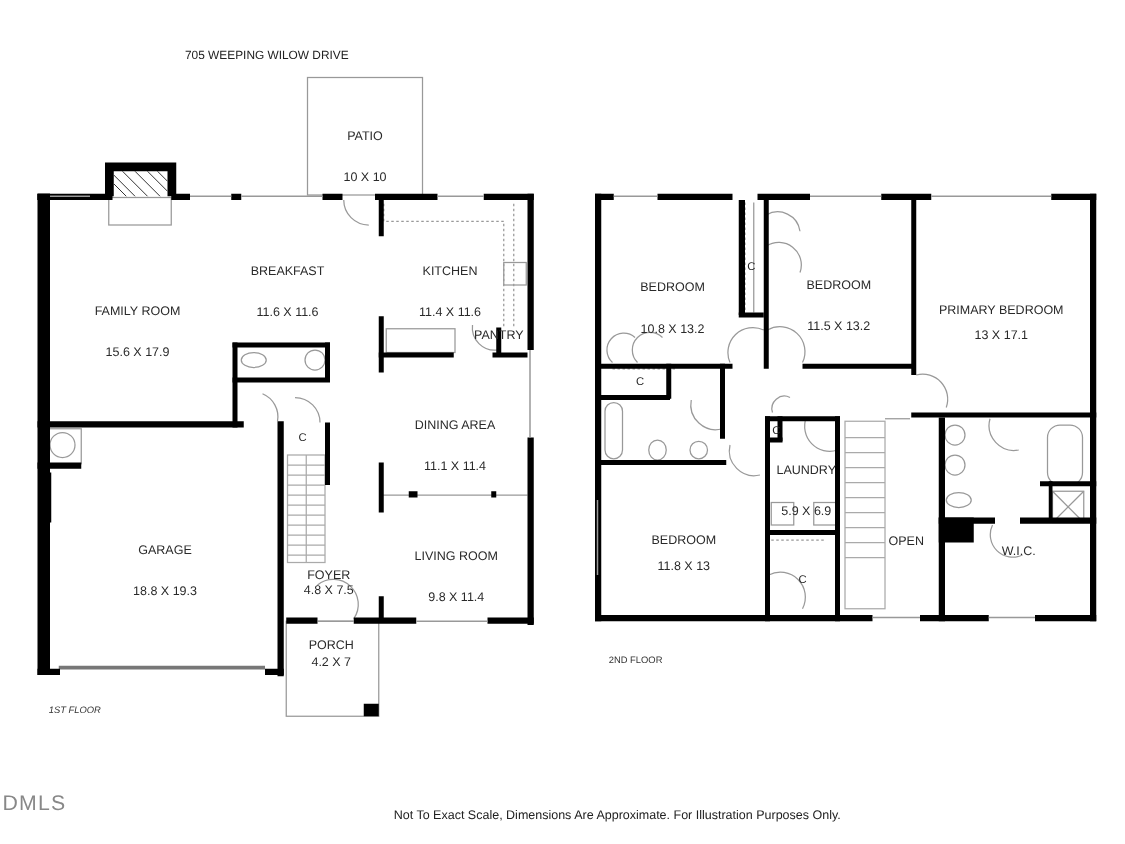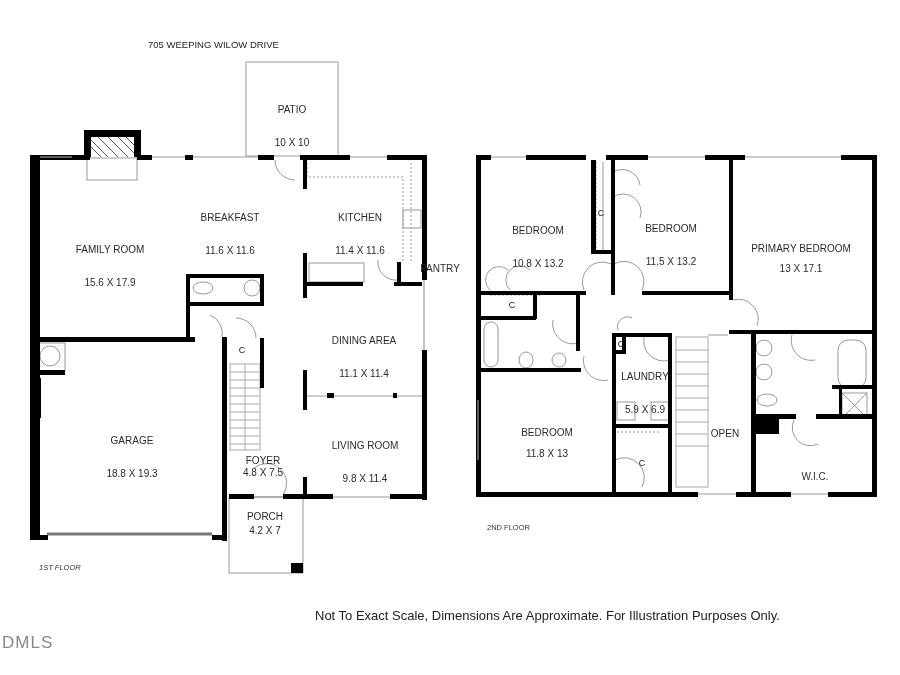--- a/index.html
+++ b/index.html
@@ -2,21 +2,21 @@
 <html><head>
 <meta charset="utf-8">
 <style>
   html,body{margin:0;padding:0;background:#fff;}
   body{width:900px;height:675px;position:relative;overflow:hidden;font-family:"Liberation Sans",sans-serif;color:#222;}
   svg.plan{position:absolute;left:0;top:0;}
   .lbl{position:absolute;font-size:10px;text-align:center;white-space:nowrap;transform:translateX(-50%);line-height:1;color:#2a2a2a;}
   .lbl .dim{display:block;margin-top:23px;}
   .title{position:absolute;left:148px;top:39px;font-size:9.5px;color:#222;}
   .floor{position:absolute;font-size:7.5px;color:#333;padding-left:14px;}
-  .note{position:absolute;left:315px;top:608px;font-size:13px;color:#222;}
+  .note{position:absolute;left:315px;top:647px;font-size:10px;color:#222;}
   .logo{position:absolute;left:2px;top:633px;font-size:17px;color:#888;letter-spacing:1px;font-weight:400;}
   .cl{position:absolute;font-size:9px;color:#222;transform:translateX(-50%);}
 </style>
 </head>
 <body>
 
 <div class="title">705 WEEPING WILOW DRIVE</div>
 
 <svg class="plan" width="900" height="675" viewBox="0 0 900 675">
   <g fill="none" stroke="#999" stroke-width="1">
@@ -217,36 +217,36 @@
       <line x1="698" y1="494" x2="736" y2="494"></line>
     <line x1="791" y1="494" x2="828" y2="494"></line>
       <line x1="478" y1="400" x2="478" y2="460"></line>
   </g>
 </svg>
 
 <div class="lbl" style="left:292px;top:105px;"><span>PATIO</span><span class="dim">10 X 10</span></div>
 <div class="lbl" style="left:230px;top:213px;"><span>BREAKFAST</span><span class="dim">11.6 X 11.6</span></div>
 <div class="lbl" style="left:360px;top:213px;"><span>KITCHEN</span><span class="dim">11.4 X 11.6</span></div>
 <div class="lbl" style="left:110px;top:245px;"><span>FAMILY ROOM</span><span class="dim">15.6 X 17.9</span></div>
-<div class="lbl" style="left:399px;top:264px;margin-left:41px;"><span>PANTRY</span></div>
+<div class="lbl" style="left:399px;top:264px;"><span>PANTRY</span></div>
 <div class="lbl" style="left:364px;top:336px;"><span>DINING AREA</span><span class="dim">11.1 X 11.4</span></div>
 <div class="lbl" style="left:132px;top:436px;"><span>GARAGE</span><span class="dim">18.8 X 19.3</span></div>
 <div class="lbl" style="left:263px;top:456px;"><span>FOYER</span><span class="dim" style="margin-top:2px">4.8 X 7.5</span></div>
 <div class="lbl" style="left:365px;top:441px;"><span>LIVING ROOM</span><span class="dim">9.8 X 11.4</span></div>
 <div class="lbl" style="left:265px;top:512px;"><span>PORCH</span><span class="dim" style="margin-top:4px">4.2 X 7</span></div>
 <div class="cl" style="left:242px;top:345px;">C</div>
 <div class="floor" style="left:25px;top:563px;font-style:italic;">1ST FLOOR</div>
 
 <div class="lbl" style="left:538px;top:226px;"><span>BEDROOM</span><span class="dim">10.8 X 13.2</span></div>
 <div class="lbl" style="left:671px;top:224px;"><span>BEDROOM</span><span class="dim">11.5 X 13.2</span></div>
 <div class="lbl" style="left:801px;top:244px;"><span>PRIMARY BEDROOM</span><span class="dim" style="margin-top:10px">13 X 17.1</span></div>
 <div class="lbl" style="left:645px;top:372px;"><span>LAUNDRY</span><span class="dim">5.9 X 6.9</span></div>
 <div class="lbl" style="left:547px;top:428px;"><span>BEDROOM</span><span class="dim" style="margin-top:11px">11.8 X 13</span></div>
 <div class="lbl" style="left:725px;top:429px;"><span>OPEN</span></div>
-<div class="lbl" style="left:815px;top:472px;"><span>W.I.C.</span></div>
+<div class="lbl" style="left:815px;top:437px;"><span>W.I.C.</span></div>
 <div class="cl" style="left:601px;top:208px;">C</div>
 <div class="cl" style="left:512px;top:300px;">C</div>
 <div class="cl" style="left:621px;top:339px;">C</div>
 <div class="cl" style="left:642px;top:458px;">C</div>
 <div class="floor" style="left:473px;top:523px;">2ND FLOOR</div>
 
 <div class="logo">DMLS</div>
 <div class="note">Not To Exact Scale, Dimensions Are Approximate. For Illustration Purposes Only.</div>
 
 </body></html>

